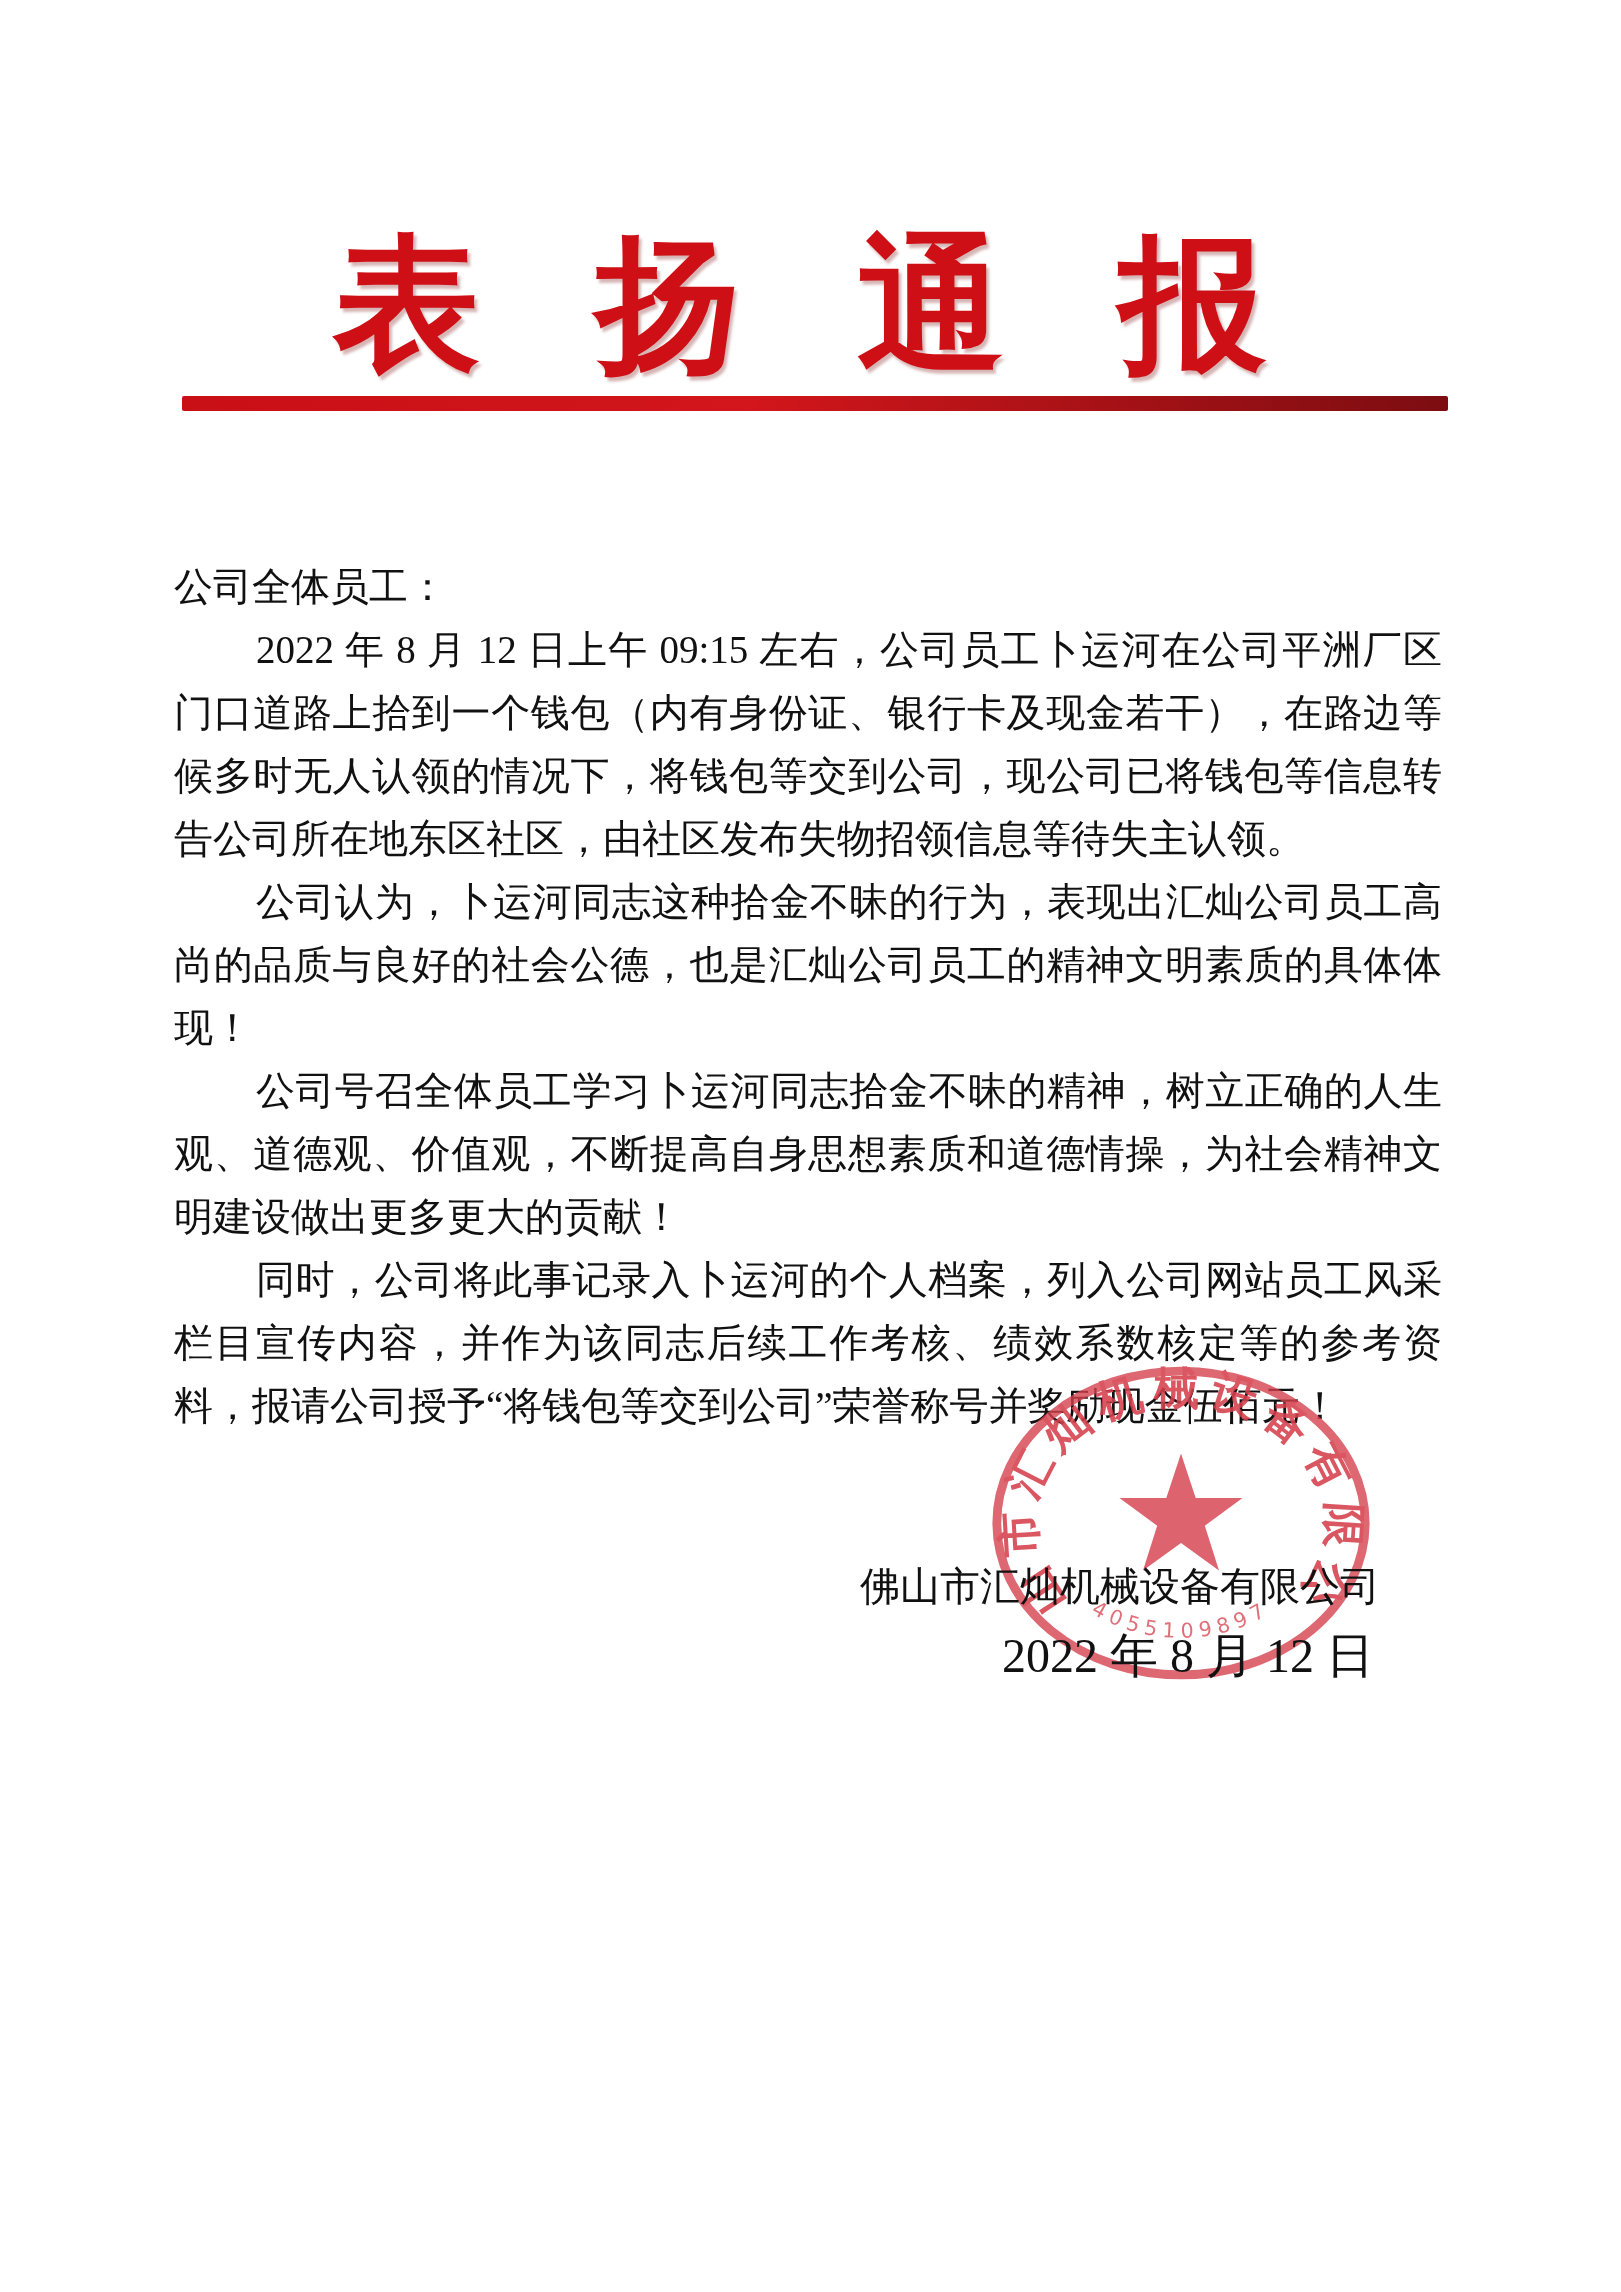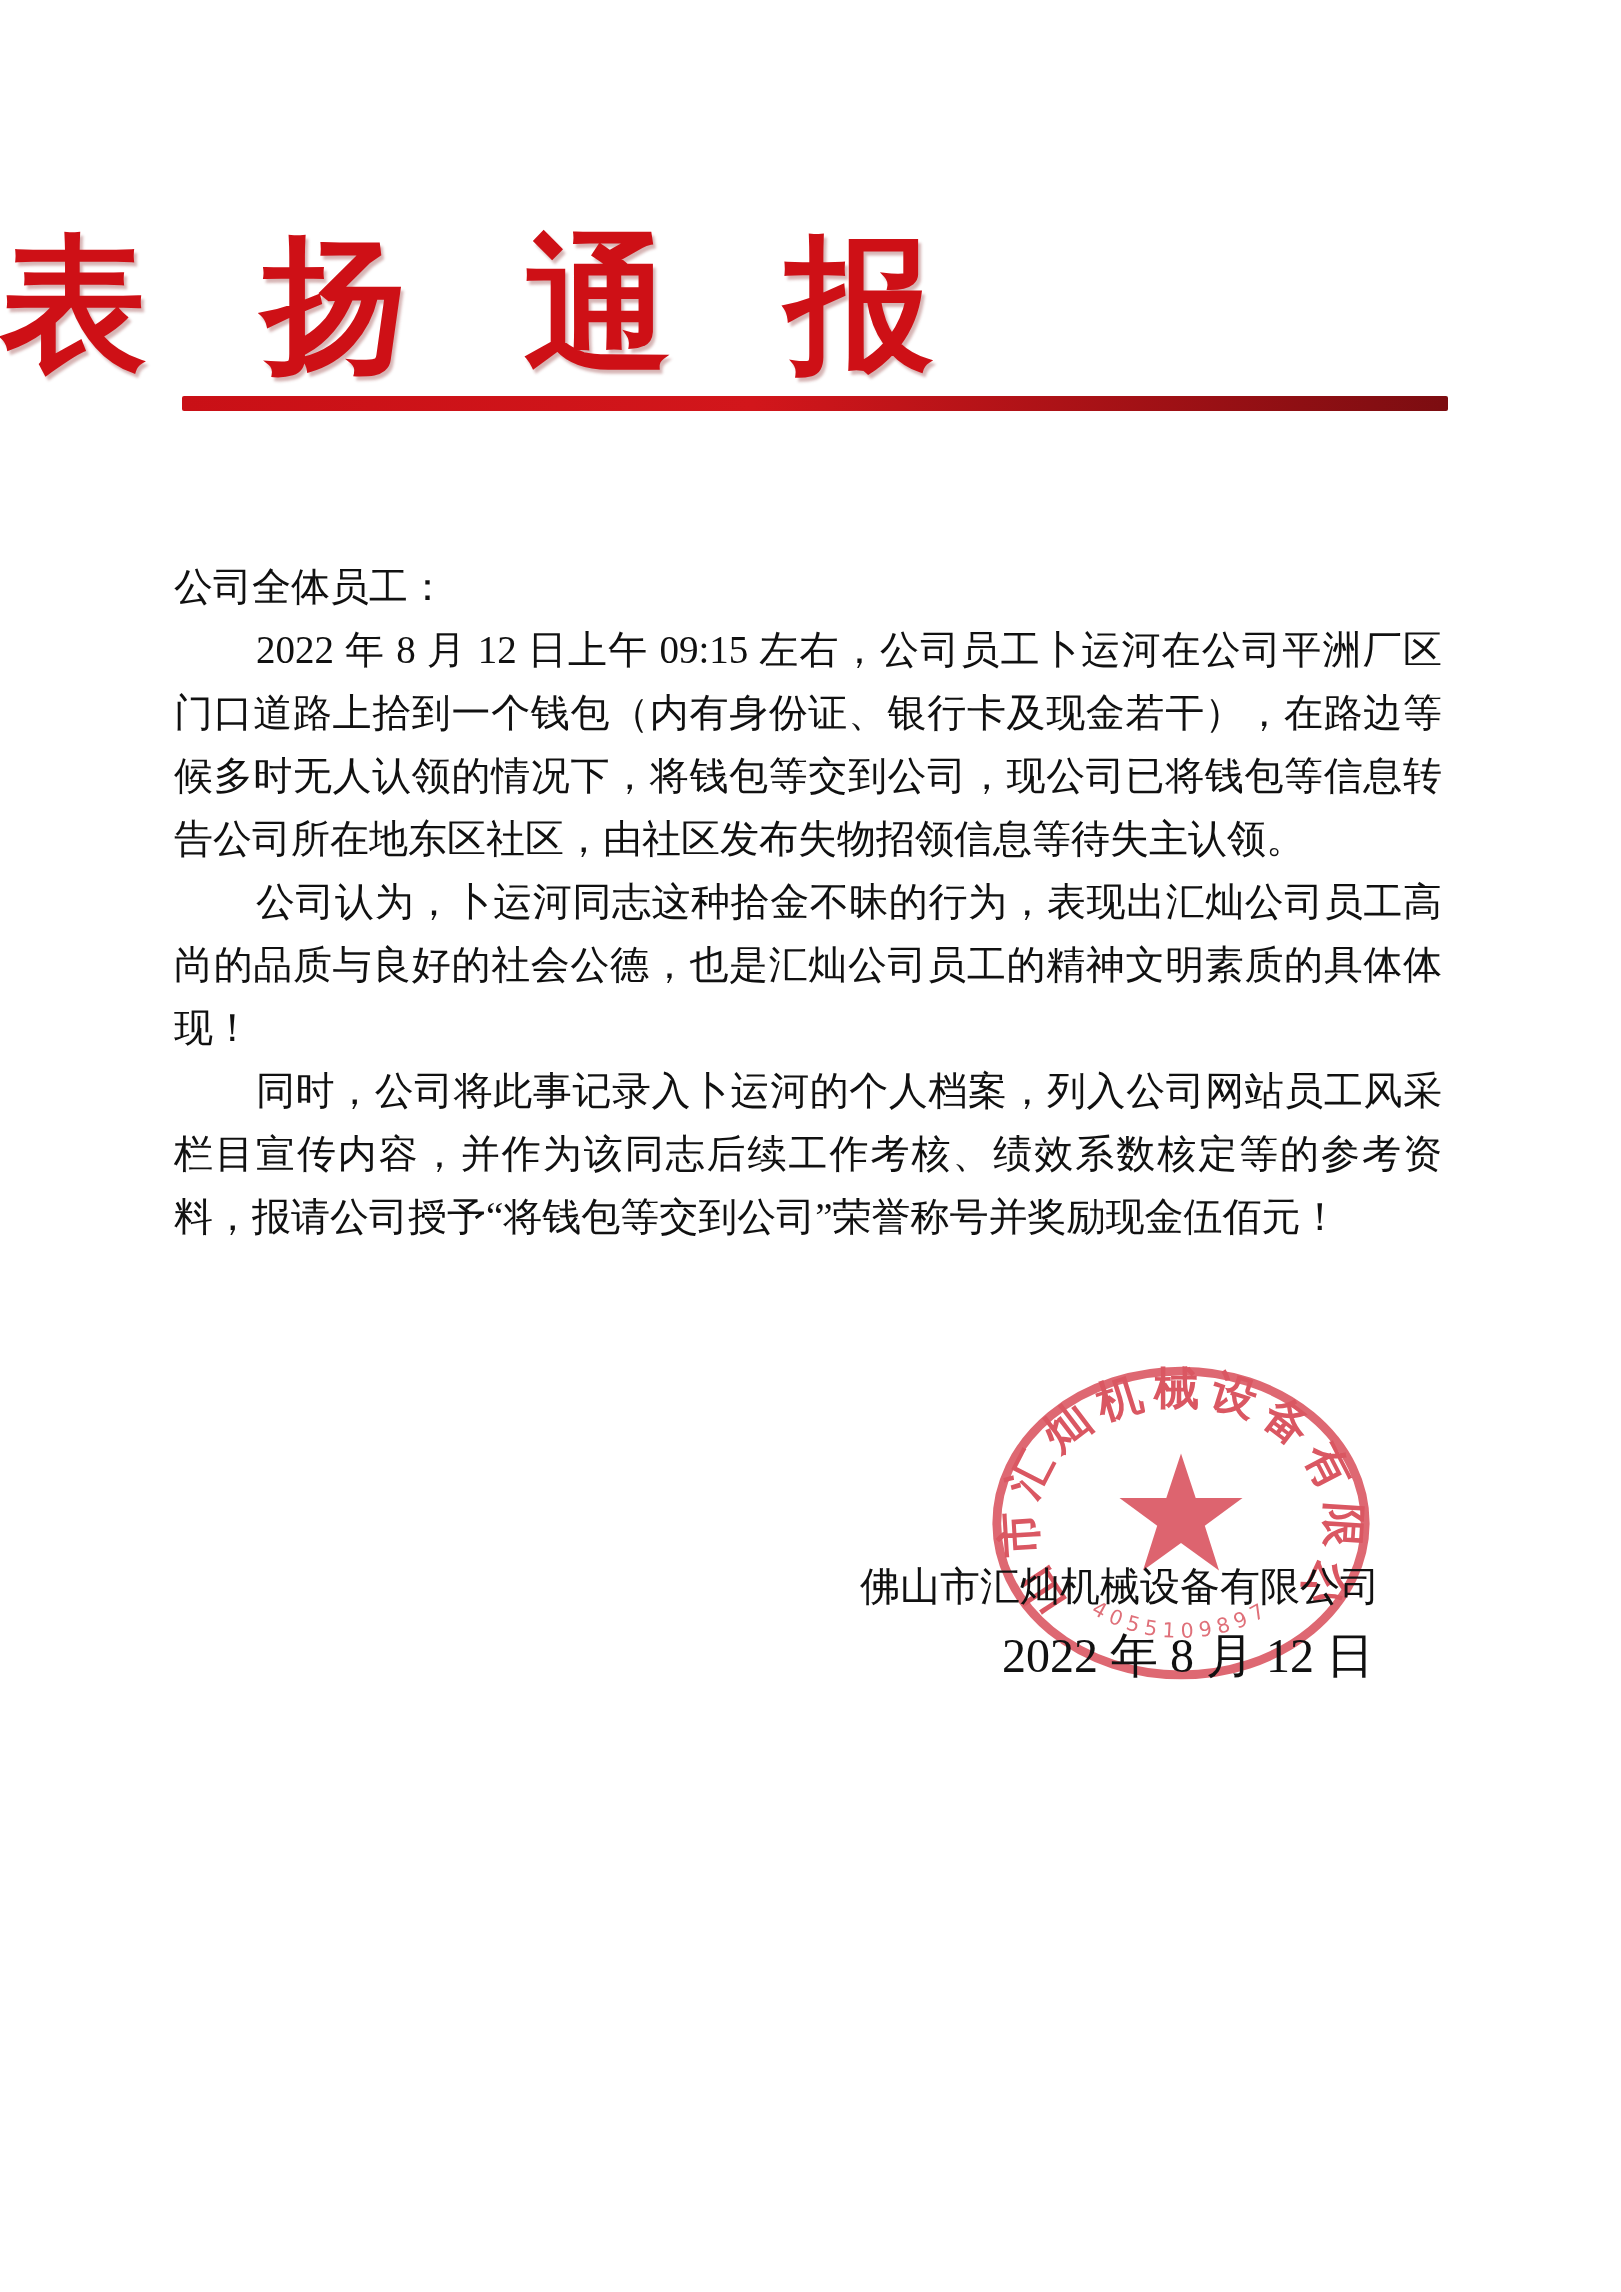--- a/index.html
+++ b/index.html
@@ -9,20 +9,21 @@
     margin:0 auto;
     background:#ffffff;
     overflow:hidden;
     font-family:"Liberation Serif","DejaVu Serif",serif;
     color:#111111;
   }
   
   .notice-title {
     position:absolute;
     top:223px; left:0; width:100%;
+    text-align:center;
     font-size:147px;
     line-height:165px;
     font-weight:bold;
     letter-spacing:21.6px;
     word-spacing:35px;
     color:#ce1016;
     text-shadow:2.9px 3.9px 2.9px rgba(120,10,10,0.30);
     white-space:nowrap;
   }
   .title-divider {
@@ -88,20 +89,21 @@
 <div class="page">
 
   <div class="notice-title">表 扬 通 报</div>
 
   <div class="title-divider"></div>
 
   <div class="body-text">
     <p>公司全体员工：</p>
     <p class="para-indent">2022 年 8 月 12 日上午 09:15 左右，公司员工卜运河在公司平洲厂区门口道路上拾到一个钱包（内有身份证、银行卡及现金若干），在路边等候多时无人认领的情况下，将钱包等交到公司，现公司已将钱包等信息转告公司所在地东区社区，由社区发布失物招领信息等待失主认领。</p>
     <p class="para-indent">公司认为，卜运河同志这种拾金不昧的行为，表现出汇灿公司员工高尚的品质与良好的社会公德，也是汇灿公司员工的精神文明素质的具体体现！</p>
+    <p class="para-indent">公司号召全体员工学习卜运河同志拾金不昧的精神，树立正确的人生观、道德观、价值观，不断提高自身思想素质和道德情操，为社会精神文明建设做出更多更大的贡献！</p>
     <p class="para-indent">同时，公司将此事记录入卜运河的个人档案，列入公司网站员工风采栏目宣传内容，并作为该同志后续工作考核、绩效系数核定等的参考资料，报请公司授予“将钱包等交到公司”荣誉称号并奖励现金伍佰元！</p>
   </div>
 
   <div class="stamp">
     <svg width="386" height="320" viewBox="0 0 394 326" xmlns="http://www.w3.org/2000/svg">
       <defs>
         <path id="ringTextPath" d="M 67 224 A 150 122 0 1 1 327 224" fill="none"></path>
         <path id="serialPath" d="M 111 258 A 150 122 0 0 0 283 258" fill="none"></path>
       </defs>
       <ellipse cx="197" cy="163" rx="188" ry="155" fill="none" stroke="#d5404d" stroke-width="9" opacity="0.9"></ellipse>

